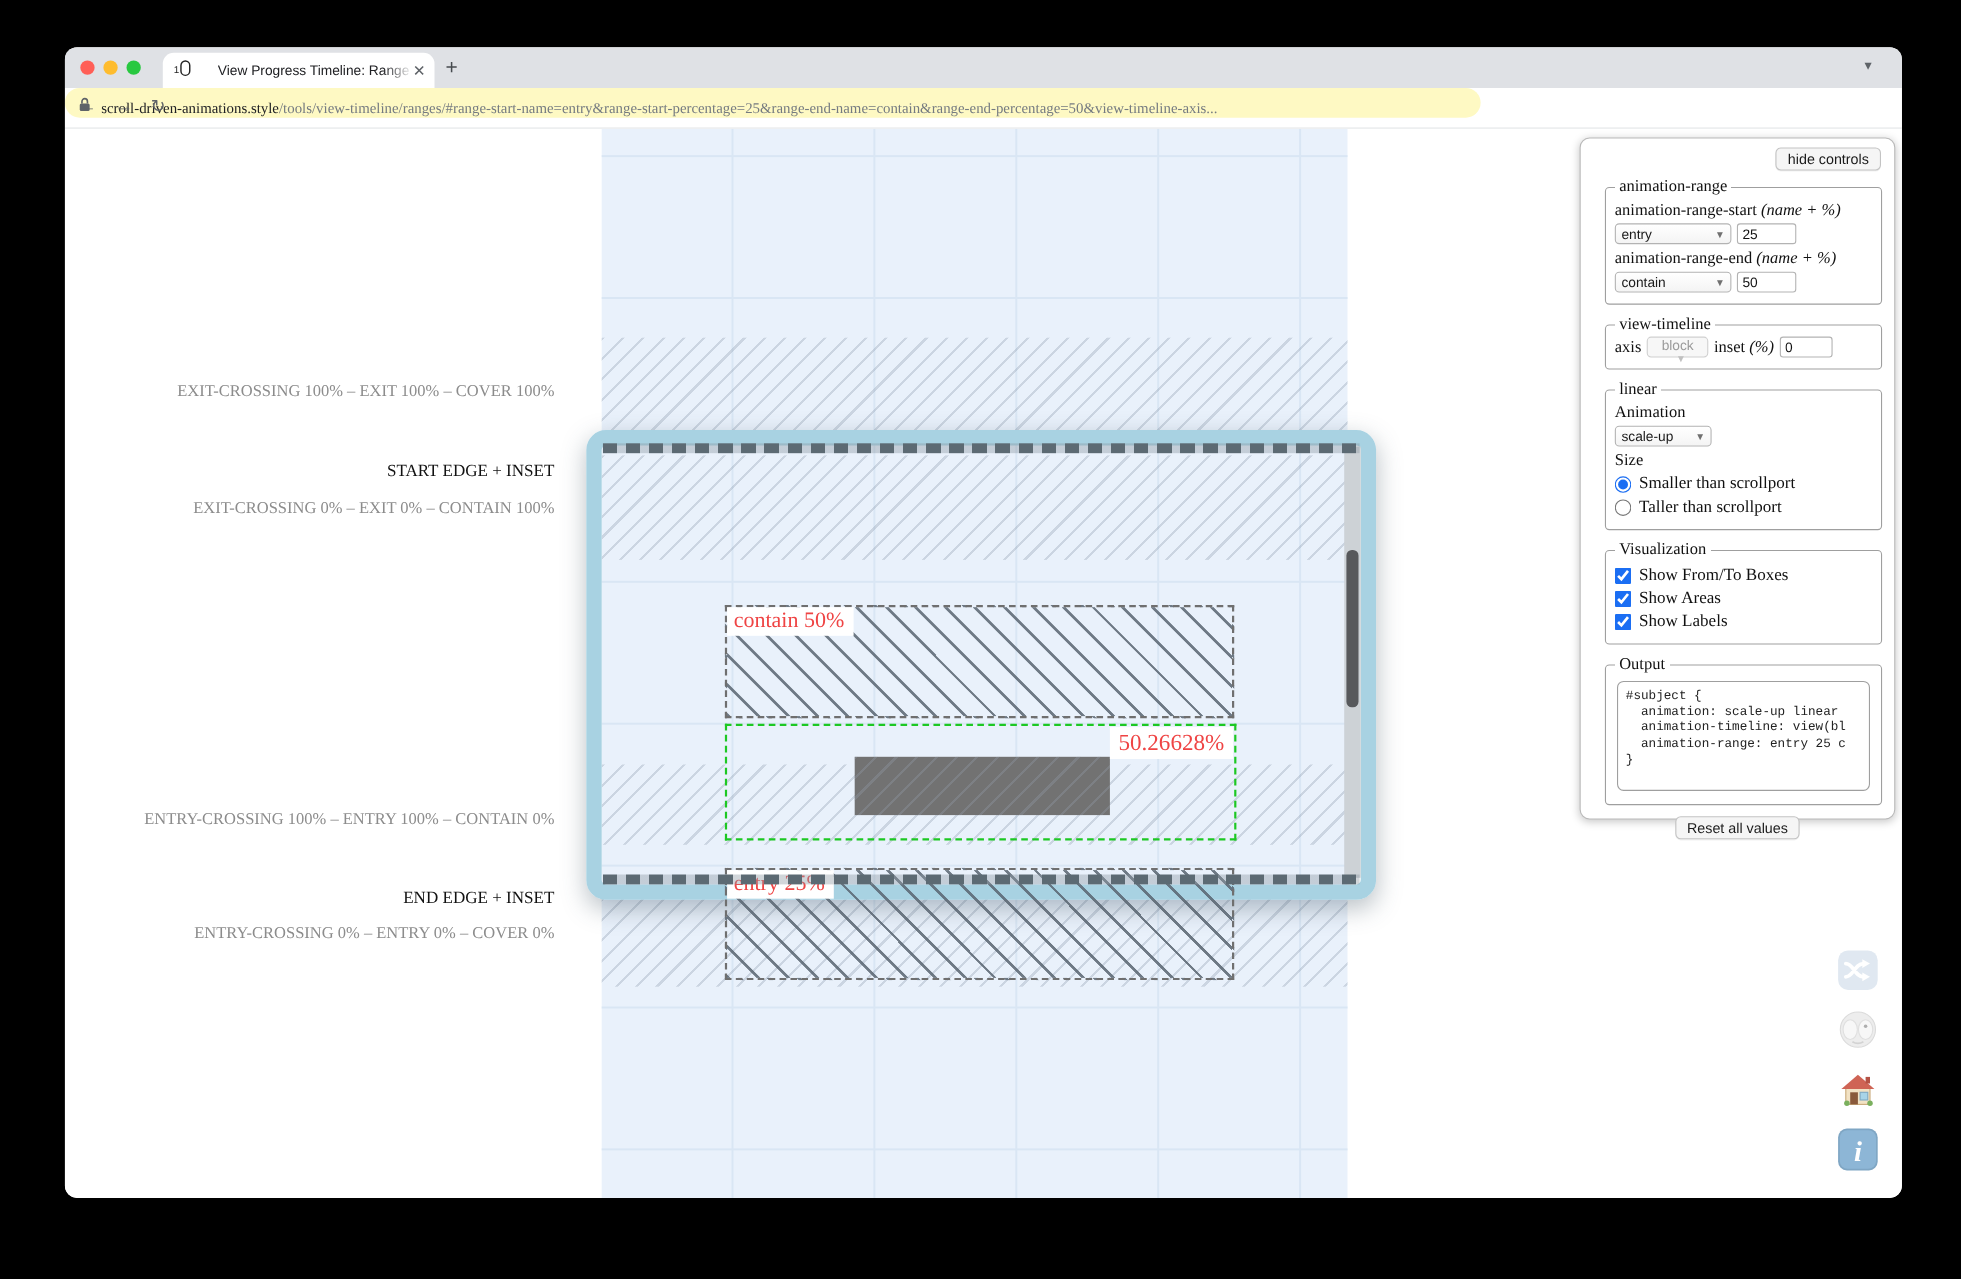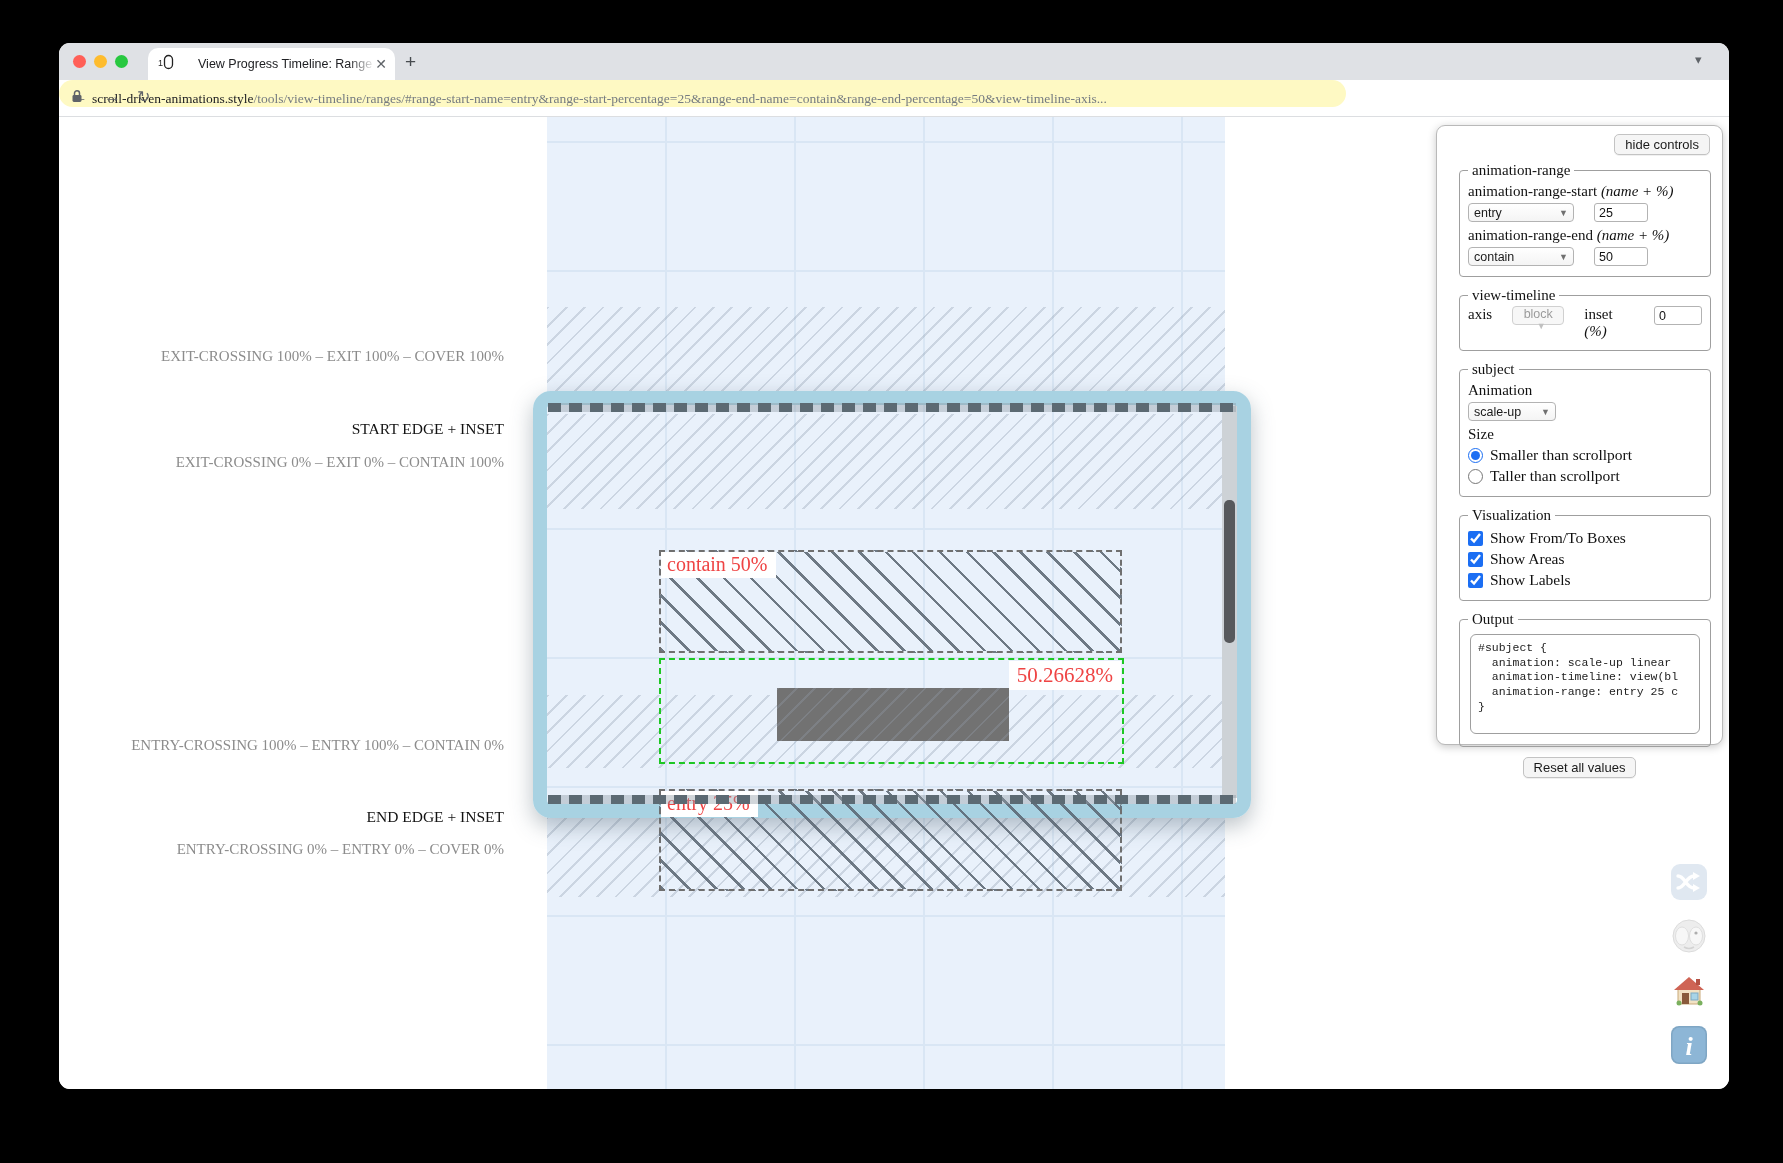--- a/index.html
+++ b/index.html
@@ -74,21 +74,21 @@
   .edge-label.black{color:#121212;font-size:15.5px;margin-top:20px;}
 
   
   #panel{left:1377px;top:8px;width:287px;height:620px;background:#fff;border:1px solid #b9b9b9;border-radius:9px;box-sizing:border-box;box-shadow:0 2px 8px rgba(0,0,0,.22);z-index:10;font-family:"Liberation Serif",serif;}
   .btn{font-family:"Liberation Sans",sans-serif;font-size:13px;color:#1a1a1a;background:#f5f5f5;border:1px solid #c3c3c3;border-radius:5px;padding:2px 10px;box-shadow:0 1px 0 rgba(0,0,0,.06);}
   #hide-controls{position:absolute;right:12px;top:8px;}
   fieldset{border:1px solid #9f9f9f;border-radius:4px;margin:0 11px 10px 22px;padding:2px 8px 8px;}
   fieldset legend{font-size:15px;padding:0 4px;color:#111;}
   .ctl-label{font-size:15px;color:#111;margin:2px 0 3px;}
   .ctl-label i{font-size:15px;}
-  .ctlrow{display:flex;align-items:flex-start;gap:20px;margin-bottom:5px;}
+  .ctlrow{display:flex;align-items:flex-end;gap:5px;margin-bottom:5px;}
   .select{display:inline-flex;align-items:center;justify-content:space-between;height:19px;border:1px solid #b3b3b3;border-radius:4px;background:linear-gradient(#fff,#f4f4f4);font-family:"Liberation Sans",sans-serif;font-size:12.5px;color:#1a1a1a;padding:0 5px;box-sizing:border-box;}
   .select .chev{color:#707070;font-size:9px;margin-left:6px;}
   .select.disabled{background:#f7f7f7;color:#9b9b9b;border-color:#d0d0d0;}
   .select.disabled .chev{color:#c0c0c0;}
   .tinput{height:17px;border:1px solid #b3b3b3;border-radius:3px;font-family:"Liberation Sans",sans-serif;font-size:12.5px;padding:0 4px;color:#111;}
   .checkrow{display:flex;align-items:center;gap:7px;font-size:15.5px;color:#111;margin:3px 0;}
   .checkrow input{width:15px;height:15px;accent-color:#1b6ef3;margin:0;}
   #output-code{border:1px solid #9f9f9f;border-radius:6px;background:#fff;margin:4px 2px 4px;padding:6px 7px;font-family:"Liberation Mono",monospace;font-size:11.5px;line-height:1.28;color:#222;white-space:pre;overflow:hidden;height:86px;}
   #reset-row{text-align:center;margin-top:6px;}
 
@@ -238,21 +238,21 @@
           <span class="select disabled" style="width:56px;flex-direction:column;">
               <span>block</span>
               <span class="chev">▼</span>
             </span>
           <span class="ctl-label" style="margin:0;"><span>inset </span><i>(%)</i></span>
           <input class="tinput" style="width: 38px;" value="0">
         </div>
       </fieldset>
 
       <fieldset>
-        <legend>subject</legend>
+        <legend>linear</legend>
         <div class="ctl-label">Animation</div>
         <div class="ctlrow">
             <span class="select" style="width:88px;">
               <span>scale-up</span>
               <span class="chev">▼</span>
             </span>
           </div>
         <div class="ctl-label">Size</div>
         <label class="checkrow">
             <input type="radio" name="size" checked="" style="">

